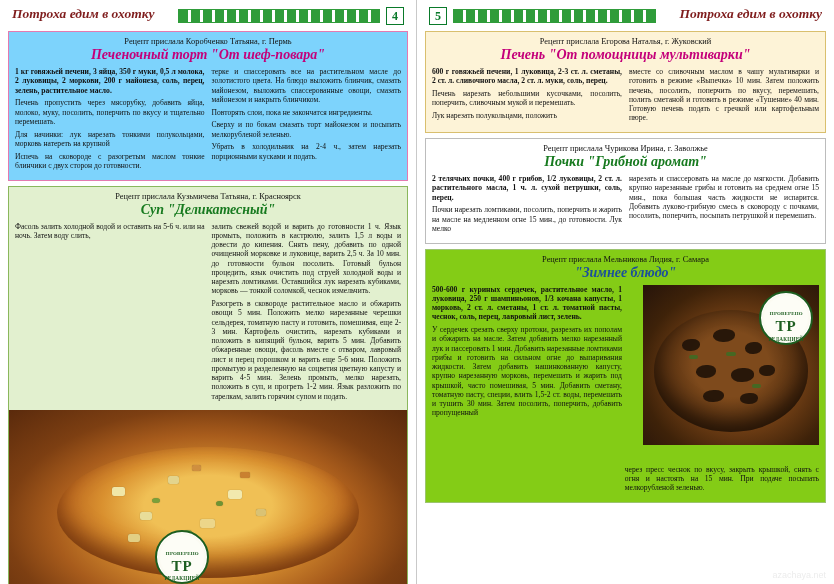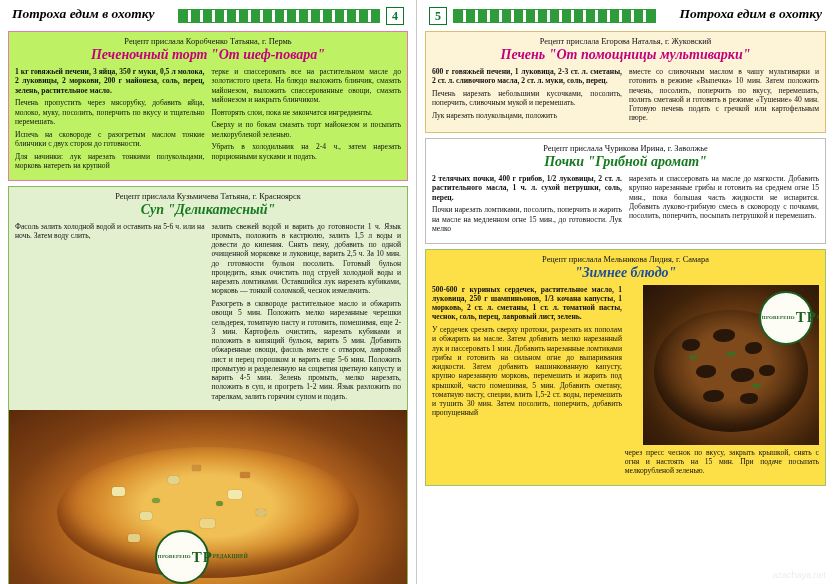--- a/index.html
+++ b/index.html
@@ -20,21 +20,21 @@
   .hdr-band {
     position:absolute; top:3px; height:14px;
     background:
       repeating-linear-gradient(90deg,#2f9c3a 0 9px,#ffffff 9px 12px);
     border:1px solid #2f9c3a;
   }
   .hdr.left .hdr-band { left:170px; right:28px; }
   .hdr.right .hdr-band { left:28px; right:170px; }
   .hdr-title {
     position:absolute; top:0; font-family:"Liberation Serif", serif;
-    font-style:italic; font-weight:bold; font-size:13.5px; color:#000000;
+    font-style:italic; font-weight:bold; font-size:13.5px; color:#7f1d1d;
     white-space:nowrap;
   }
   .hdr.left .hdr-title { left:4px; }
   .hdr.right .hdr-title { right:4px; }
   .pagenum {
     position:absolute; top:1px; width:18px; height:18px;
     border:1px solid #0a7a2a; color:#0a7a2a; font-weight:bold; font-size:12px;
     text-align:center; line-height:17px; background:#fff;
   }
   .hdr.left .pagenum { right:4px; }
@@ -49,25 +49,25 @@
     font-size:14px; color:#c4007a; margin:1px 0 4px 0;
   }
   .rtitle.green { color:#177a1f; }
   .rtitle.blue { color:#1b4f9c; }
   .cols { display:flex; gap:7px; }
   .col { flex:1; font-size:7.6px; line-height:1.22; text-align:justify; color:#111; }
   .col p { margin:0 0 3.5px 0; }
   .ing { font-weight:bold; }
 
   
-  .b-pink { background:#bef264; border-color:#e47ab0; }
+  .b-pink { background:#7dd3fc; border-color:#e47ab0; }
   .b-green { background:#e2f0cf; border-color:#8ab75c; }
   .b-cream { background:#fdf3d7; border-color:#d9bf6e; }
   .b-white { background:#ffffff; border-color:#bcbcbc; }
-  .b-lgreen { background:#fde047; border-color:#9cc46f; }
+  .b-lgreen { background:#84cc16; border-color:#9cc46f; }
 
   
   .photo { position:relative; overflow:hidden; }
   .soup-photo {
     height:182px;
     background:
       radial-gradient(ellipse at 50% 62%, #e9b85f 0 18%, #d38b2e 34%, #a85c1c 55%, #7d3f12 72%, #5a2a0c 100%),
       linear-gradient(180deg,#6f8f3a 0 28%, #4f6f26 100%);
   }
   .soup-bowl {
@@ -98,21 +98,21 @@
     position:absolute; display:block; border-radius:50% 40% 50% 45%;
     background:#1f1208; opacity:.9;
   }
   .mush-bits i.l { background:#3f6b25; border-radius:2px; }
 
   
   .stamp {
     position:absolute; width:54px; height:54px; border-radius:50%;
     background:radial-gradient(circle,#fdfdf6 60%,#efe9cf 100%);
     border:2px solid #1d5e20; color:#1d5e20;
-    display:flex; flex-direction:row; align-items:center; justify-content:flex-start;
+    display:flex; flex-direction:column; align-items:center; justify-content:flex-end;
     font-size:5.2px; font-weight:bold; text-align:center; line-height:1.15;
     letter-spacing:.2px; box-shadow:0 0 0 1px #fff inset;
   }
   .stamp .tp { font-size:15px; font-weight:bold; letter-spacing:1px; margin:1px 0; }
   .stamp .arc-top { transform:scale(.95); }
 
   
   .halfrow { display:flex; gap:21px; }
   .halfrow .txt { flex:1; }
   .halfrow .pic { width:176px; position:relative; }
@@ -135,22 +135,22 @@
     </div>
 
     <div class="block b-pink">
       <div class="block-inner">
         <div class="credit">Рецепт прислала Коробченко Татьяна, г. Пермь</div>
         <div class="rtitle">Печеночный торт "От шеф-повара"</div>
         <div class="cols">
           <div class="col">
             <p class="ing">1 кг говяжьей печени, 3 яйца, 350 г муки, 0,5 л молока, 2 луковицы, 2 моркови, 200 г майонеза, соль, перец, зелень, растительное масло.</p>
             <p>Печень пропустить через мясорубку, добавить яйца, молоко, муку, посолить, поперчить по вкусу и тщательно перемешать.</p>
+            <p>Для начинки: лук нарезать тонкими полукольцами, морковь натереть на крупной</p>
             <p>Испечь на сковороде с разогретым маслом тонкие блинчики с двух сторон до готовности.</p>
-            <p>Для начинки: лук нарезать тонкими полукольцами, морковь натереть на крупной</p>
           </div>
           <div class="col">
             <p>терке и спассеровать все на растительном масле до золотистого цвета. На блюдо выложить блинчик, смазать майонезом, выложить спассерованные овощи, смазать майонезом и накрыть блинчиком.</p>
             <p>Повторять слои, пока не закончатся ингредиенты.</p>
             <p>Сверху и по бокам смазать торт майонезом и посыпать мелкорубленой зеленью.</p>
             <p>Убрать в холодильник на 2-4 ч., затем нарезать порционными кусками и подать.</p>
           </div>
         </div>
       </div>
     </div>
@@ -262,21 +262,21 @@
                 <i class="l" style="left:62%;top:62%;width:9px;height:4px;"></i>
               </div>
               <div class="stamp" style="right:6px;top:6px;">
                 <div class="arc-top">ПРОВЕРЕНО</div>
                 <div class="tp">ТР</div>
                 <div>РЕДАКЦИЕЙ</div>
               </div>
             </div>
           </div>
         </div>
-        <div class="cols" style="margin-top:3px;justify-content:center;">
+        <div class="cols" style="margin-top:20px;justify-content:center;">
           <div class="col" style="flex:0 0 48%;"></div>
           <div class="col">
             <p>через пресс чеснок по вкусу, закрыть крышкой, снять с огня и настоять на 15 мин. При подаче посыпать мелкорубленой зеленью.</p>
           </div>
         </div>
       </div>
     </div>
 
     <div class="sitemark">azachaya.net</div>
   </div>

